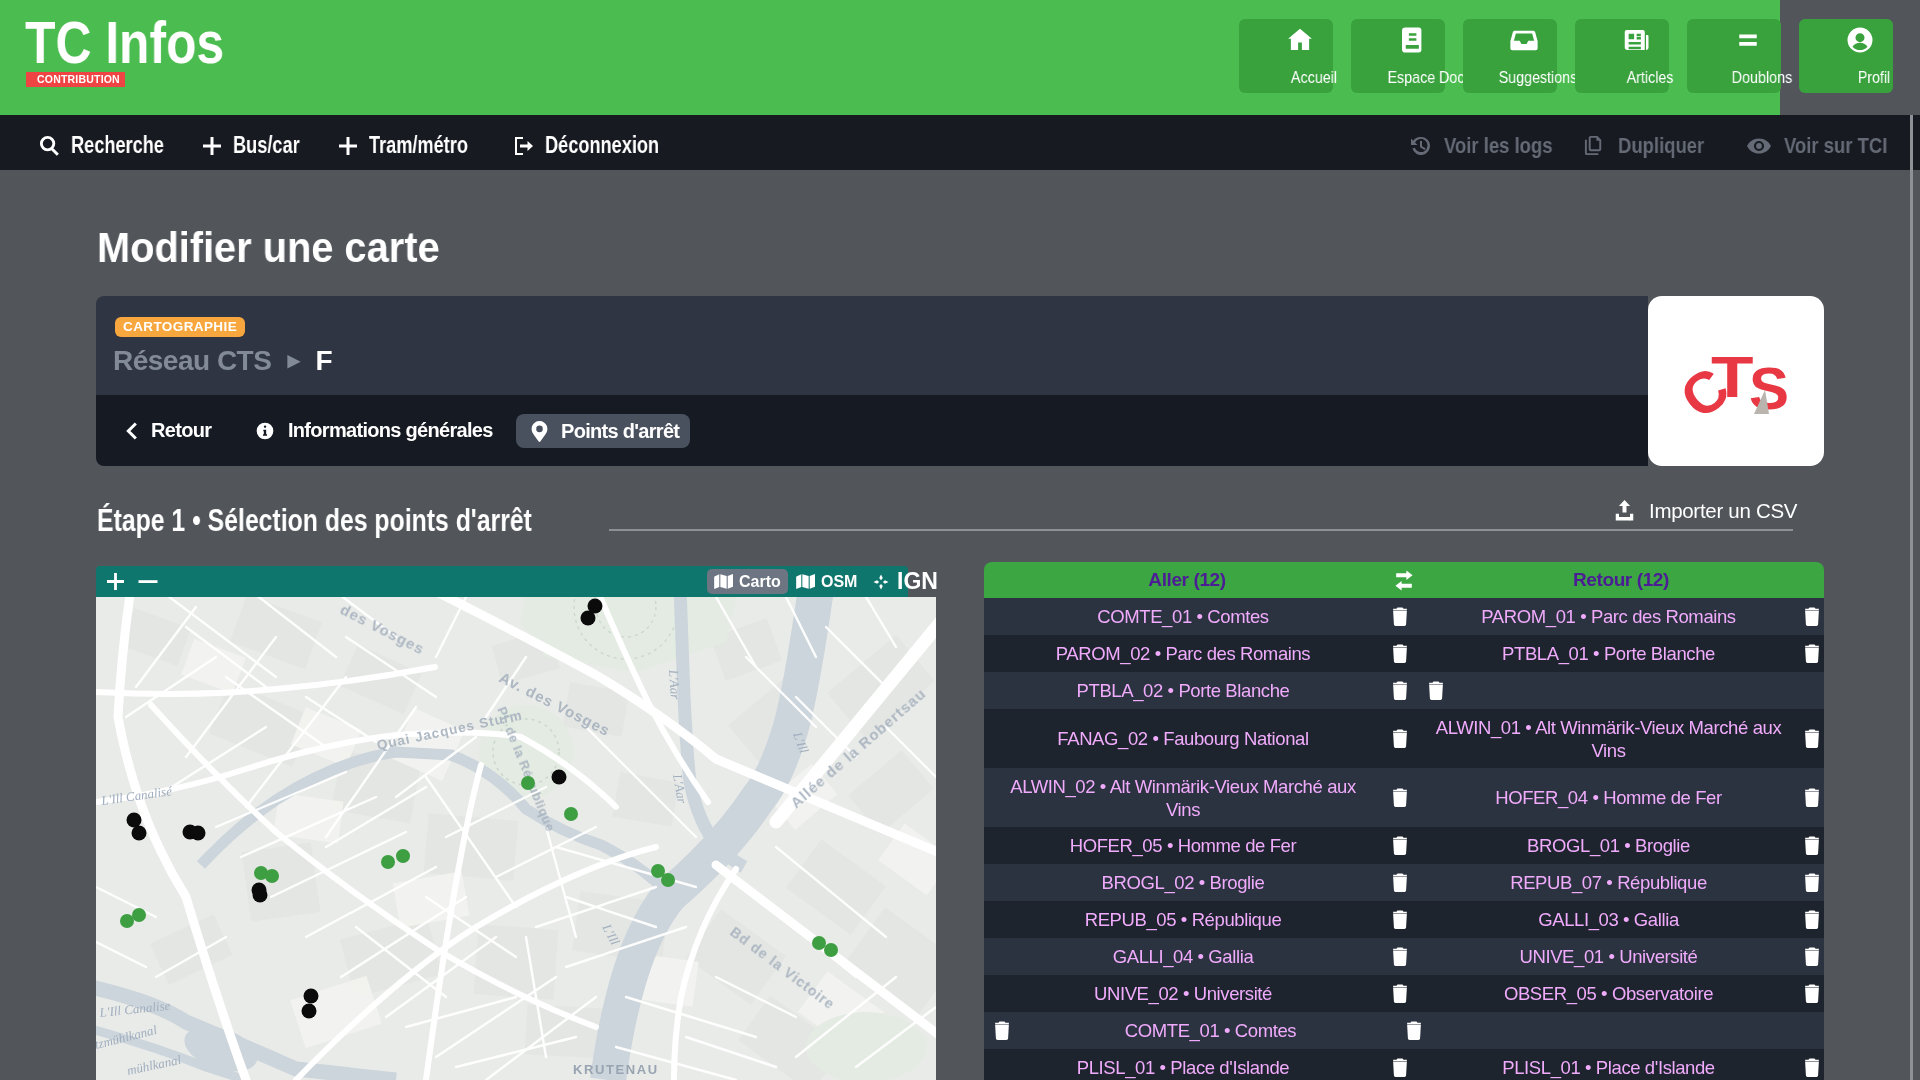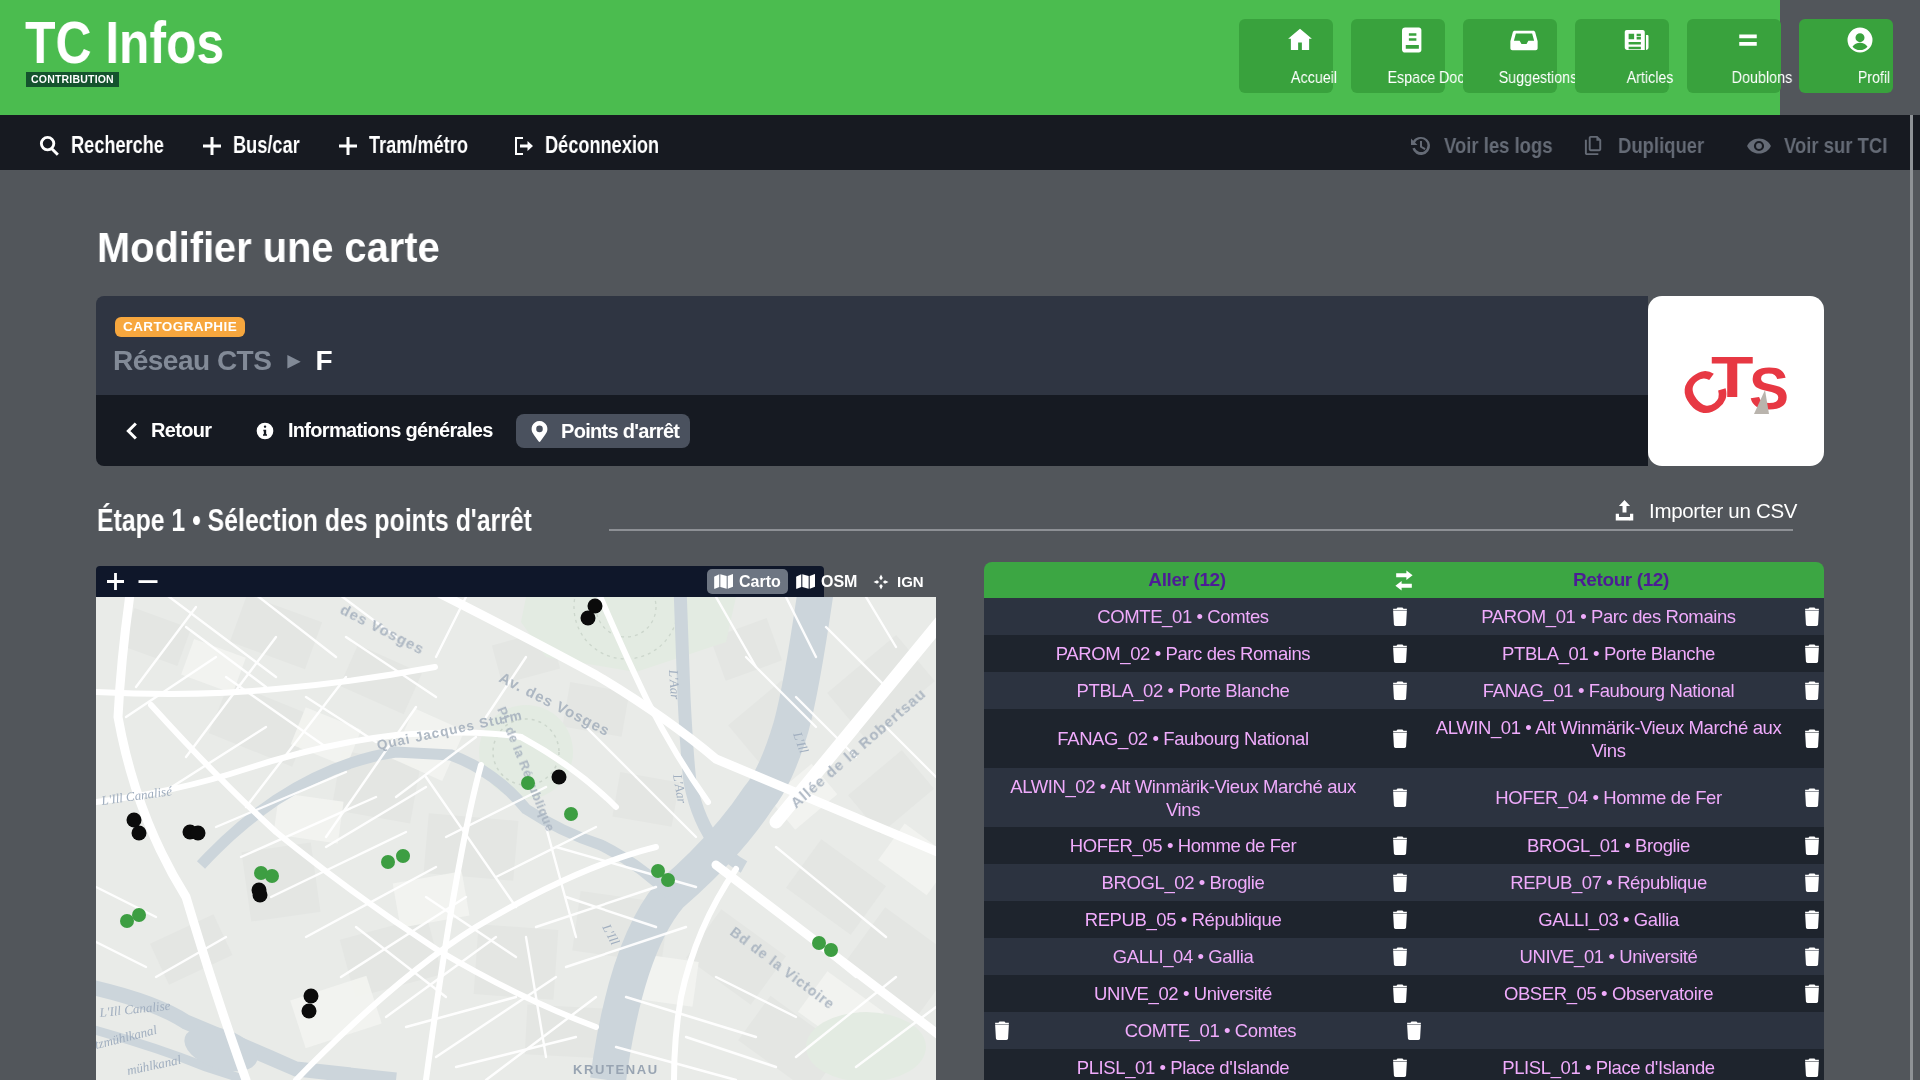--- a/index.html
+++ b/index.html
@@ -2,21 +2,21 @@
 <html><head>
 <meta charset="utf-8">
 <style>
 * { margin:0; padding:0; box-sizing:border-box; -webkit-font-smoothing:antialiased; }
 html,body { width:1920px; height:1080px; overflow:hidden; background:#52565b; font-family:"Liberation Sans", sans-serif; }
 #page { position:relative; width:1920px; height:1080px; will-change:transform; }
 
 
 #header { position:absolute; left:0; top:0; width:1780px; height:115px; background:#4bbc4f; }
 #logo { position:absolute; left:25px; top:8px; color:#fff; font-size:60px; font-weight:bold; transform:scaleX(0.83); transform-origin:left; will-change:transform; }
-#contrib { position:absolute; left:26px; top:72px; background:#14532d; color:#fff; font-size:10.5px; font-weight:bold; letter-spacing:0.2px; padding:1px 5px 2px 5px; }
+#contrib { position:absolute; left:26px; top:72px; background:#ef4444; color:#fff; font-size:10.5px; font-weight:bold; letter-spacing:0.2px; padding:1px 5px 2px 11px; }
 .hbtn { position:absolute; top:19px; width:94px; height:74px; background:#39a23d; border-radius:6px; color:#fff; text-align:center;padding-left:28px; }
 .hbtn svg { margin-top:6px; }
 .hbtn .lbl { position:absolute; bottom:5px; width:100%; font-size:17px; font-weight:normal; transform:scaleX(0.84); will-change:transform; }
 
 
 #nav { position:absolute; left:0; top:115px; width:1920px; height:55px; background:#171a21; color:#fff; }
 .navitem { position:absolute; top:3px; height:55px; display:flex; align-items:center; font-size:23px; font-weight:bold; color:#fff; }
 .navitem .nt { display:inline-block; transform:scaleX(0.79); transform-origin:left center; white-space:nowrap; will-change:transform; }
 .navgrey .nt { transform:scaleX(0.84); }
 .navgrey { color:#656b76; font-size:22px; }
@@ -37,21 +37,21 @@
 .tabitem { position:absolute; top:0; height:71px; display:flex; align-items:center; font-size:20px; font-weight:bold; letter-spacing:-0.7px; }
 #tabbtn { position:absolute; left:420px; top:19px; height:34px; background:#4a515e; border-radius:8px; display:flex; align-items:center; padding:0 11px 0 15px; font-size:20px; font-weight:bold; letter-spacing:-0.7px; }
 #logobox { position:absolute; left:1648px; top:296px; width:176px; height:170px; background:#fff; border-radius:14px; }
 
 
 #etape { position:absolute; left:97px; top:503px; font-size:31px; font-weight:bold; color:#fff; transform:scaleX(0.80); transform-origin:left; white-space:nowrap; will-change:transform; }
 #etline { position:absolute; left:609px; top:529px; width:1184px; height:2px; background:#8d9095; }
 #importcsv { position:absolute; left:1612px; top:498px; color:#fff; font-size:20.5px; display:flex; align-items:center; letter-spacing:-0.3px; }
 
 
-#mapbar { position:absolute; left:96px; top:566px; width:728px; height:31px; background:#0f172a; border-radius:4px 4px 0 0; color:#fff; }
+#mapbar { position:absolute; left:96px; top:566px; width:812px; height:31px; background:#0f766e; border-radius:4px 4px 0 0; color:#fff; }
 #mapbody { position:absolute; left:96px; top:597px; width:840px; height:483px; overflow:hidden; background:#edeeec; }
 .mapbtn { position:absolute; display:flex; align-items:center; color:#fff; font-size:16px; font-weight:bold; }
 
 
 #table { position:absolute; left:984px; top:562px; width:840px; }
 #thead { display:flex; align-items:center; height:36px; background:#3ca643; border-radius:8px 8px 0 0; color:#4c1d95; font-size:19px; font-weight:bold; letter-spacing:-0.4px; }
 .tcol { width:406px; text-align:center; }
 .trow { display:flex; align-items:center; color:#f0abfc; font-size:18.5px; letter-spacing:-0.4px; }
 .trow .cell { width:398px; text-align:center; line-height:23px; padding:0 10px; }
 .trow .cell.c2 { width:381px; }
@@ -212,21 +212,21 @@
       <svg width="19" height="17" viewBox="0 0 576 512" fill="#fff" style="margin-right:6px">
           <path d="M384 476.1 192 421.2V35.9L384 90.8zM416 90.6l157.2-62.9c10.5-4.2 21.9 3.5 21.9 14.8V395.1c0 6.5-4 12.4-10.1 14.9L416 476.1zM15.1 102C8.9 104.5 5 110.3 5 116.9V464.1c0 11.3 11.4 19 21.9 14.8L160 421.4V36z"></path>
         </svg>Carto
     </div>
     <div class="mapbtn" style="left:694px; top:3px; height:25px; padding:0 6px;">
       <svg width="19" height="17" viewBox="0 0 576 512" fill="#fff" style="margin-right:6px">
           <path d="M384 476.1 192 421.2V35.9L384 90.8zM416 90.6l157.2-62.9c10.5-4.2 21.9 3.5 21.9 14.8V395.1c0 6.5-4 12.4-10.1 14.9L416 476.1zM15.1 102C8.9 104.5 5 110.3 5 116.9V464.1c0 11.3 11.4 19 21.9 14.8L160 421.4V36z"></path>
         </svg>
       OSM
     </div>
-    <div class="mapbtn" style="left:770px; top:2px; height:27px; padding:0 6px; font-size:15px;">
+    <div class="mapbtn" style="left:770px; top:2px; height:27px; padding:0 6px; font-size:23px;">
       <svg width="18" height="18" viewBox="0 0 24 24" fill="#fff" style="margin-right:7px">
           <path d="M12 2l2.4 4.8L12 9.5 9.6 6.8zM6.8 9.6 9.5 12l-2.7 2.4L2 12zm10.4 0L22 12l-4.8 2.4L14.5 12zM12 14.5l2.4 2.7L12 22l-2.4-4.8z"></path>
         </svg>
       IGN
     </div>
   </div>
   <div id="mapbody">
     <svg width="840" height="483" viewBox="0 0 840 483">
       <rect x="0" y="0" width="840" height="483" fill="#e9ebe8"></rect>
 
@@ -462,21 +462,20 @@
           </svg>
         </div>
       </div>
     <div class="trow r1" style="height:37px">
         <div class="cell">PTBLA_02 • Porte Blanche</div>
         <div class="trash">
           <svg class="tri" width="16" height="19.5">
             <use href="#tr" fill="#fff"></use>
           </svg>
         </div>
-        <div class="cell c2">FANAG_01 • Faubourg National</div>
         <div class="trash">
           <svg class="tri" width="16" height="19.5">
             <use href="#tr" fill="#fff"></use>
           </svg>
         </div>
       </div>
     <div class="trow r2" style="height:59px">
         <div class="cell">FANAG_02 • Faubourg National</div>
         <div class="trash">
           <svg class="tri" width="16" height="19.5">

